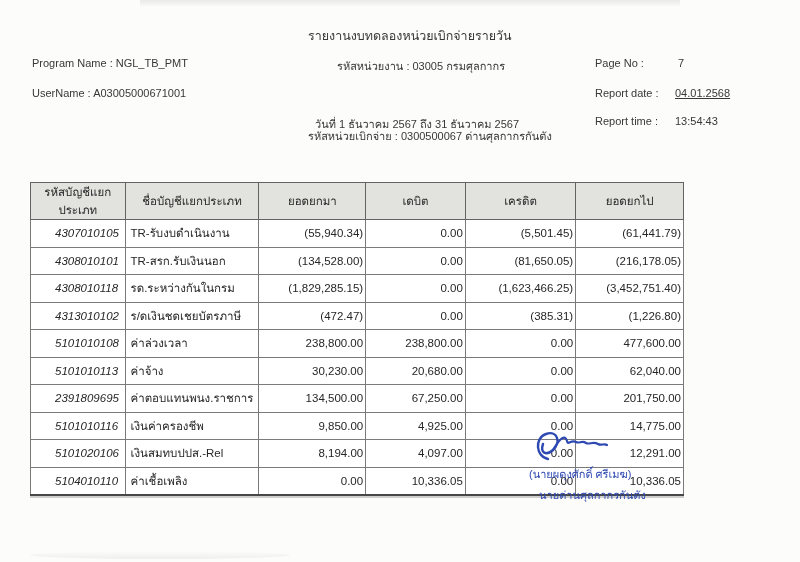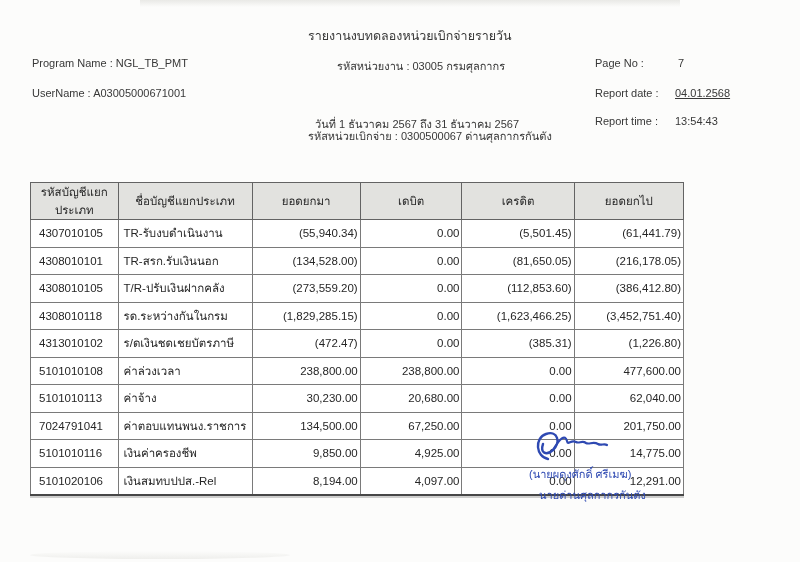--- a/index.html
+++ b/index.html
@@ -56,21 +56,21 @@
   }
   .tb td {
     height:27.5px;
     border:1px solid #7a7a7a;
     font-size:11.5px;
     padding:0 5px;
     color:#262626;
     white-space:nowrap;
     overflow:hidden;
   }
-  .tb td.c-code { padding-left:8px; }
+  .tb td.c-code { padding-left:24px;font-style:italic; }
   .tb td.c-name { padding-left:5px; }
   .tb td.num { text-align:right; padding-right:2px; }
 
   .signature {
     position:absolute; left:523px; top:426px; width:130px; height:92px;
     z-index:5; pointer-events:none;
   }
   .signature .sig-name  { position:absolute; left:6px; top:39px;  font-size:11px; white-space:nowrap; }
   .signature .sig-title { position:absolute; left:16px; top:60px;  font-size:11px; white-space:nowrap; }
   .signature svg { position:absolute; left:8px; top:0; }
@@ -124,28 +124,20 @@
       </tr>
       <tr>
         <td class="c-code">4308010101</td>
         <td class="c-name">TR-สรก.รับเงินนอก</td>
         <td class="num">(134,528.00)</td>
         <td class="num">0.00</td>
         <td class="num">(81,650.05)</td>
         <td class="num">(216,178.05)</td>
       </tr>
       <tr>
-        <td class="c-code">4308010105</td>
-        <td class="c-name">T/R-ปรับเงินฝากคลัง</td>
-        <td class="num">(273,559.20)</td>
-        <td class="num">0.00</td>
-        <td class="num">(112,853.60)</td>
-        <td class="num">(386,412.80)</td>
-      </tr>
-      <tr>
         <td class="c-code">4308010118</td>
         <td class="c-name">รด.ระหว่างกันในกรม</td>
         <td class="num">(1,829,285.15)</td>
         <td class="num">0.00</td>
         <td class="num">(1,623,466.25)</td>
         <td class="num">(3,452,751.40)</td>
       </tr>
       <tr>
         <td class="c-code">4313010102</td>
         <td class="c-name">ร/ดเงินชดเชยบัตรภาษี</td>
@@ -164,21 +156,21 @@
       </tr>
       <tr>
         <td class="c-code">5101010113</td>
         <td class="c-name">ค่าจ้าง</td>
         <td class="num">30,230.00</td>
         <td class="num">20,680.00</td>
         <td class="num">0.00</td>
         <td class="num">62,040.00</td>
       </tr>
       <tr>
-        <td class="c-code">7024791041</td>
+        <td class="c-code">2391809695</td>
         <td class="c-name">ค่าตอบแทนพนง.ราชการ</td>
         <td class="num">134,500.00</td>
         <td class="num">67,250.00</td>
         <td class="num">0.00</td>
         <td class="num">201,750.00</td>
       </tr>
       <tr>
         <td class="c-code">5101010116</td>
         <td class="c-name">เงินค่าครองชีพ</td>
         <td class="num">9,850.00</td>
@@ -186,20 +178,28 @@
         <td class="num">0.00</td>
         <td class="num">14,775.00</td>
       </tr>
       <tr>
         <td class="c-code">5101020106</td>
         <td class="c-name">เงินสมทบปปส.-Rel</td>
         <td class="num">8,194.00</td>
         <td class="num">4,097.00</td>
         <td class="num">0.00</td>
         <td class="num">12,291.00</td>
+      </tr>
+      <tr>
+        <td class="c-code">5104010110</td>
+        <td class="c-name">ค่าเชื้อเพลิง</td>
+        <td class="num">0.00</td>
+        <td class="num">10,336.05</td>
+        <td class="num">0.00</td>
+        <td class="num">10,336.05</td>
       </tr>
     </tbody>
 </table>
 
 <div class="signature">
   <svg width="78" height="38" viewBox="0 0 78 38">
     <path d="M17 33 C5 31 3 12 15 8 C27 4 30 17 22 24 C15 30 9 27 12 18" fill="none" stroke="#2e49b2" stroke-width="2.4" stroke-linecap="round"></path>
     <path d="M22 24 C29 12 34 8 36 15 C37 20 40 13 45 16 C48 18 51 14 55 17 C58 19 62 15 67 18 C70 20 73 17 76 19" fill="none" stroke="#2e49b2" stroke-width="2.2" stroke-linecap="round"></path>
   </svg>
   <div class="sig-name" style="color: rgb(46, 73, 178);">(นายผดุงศักดิ์  ศรีเมฆ)</div>

